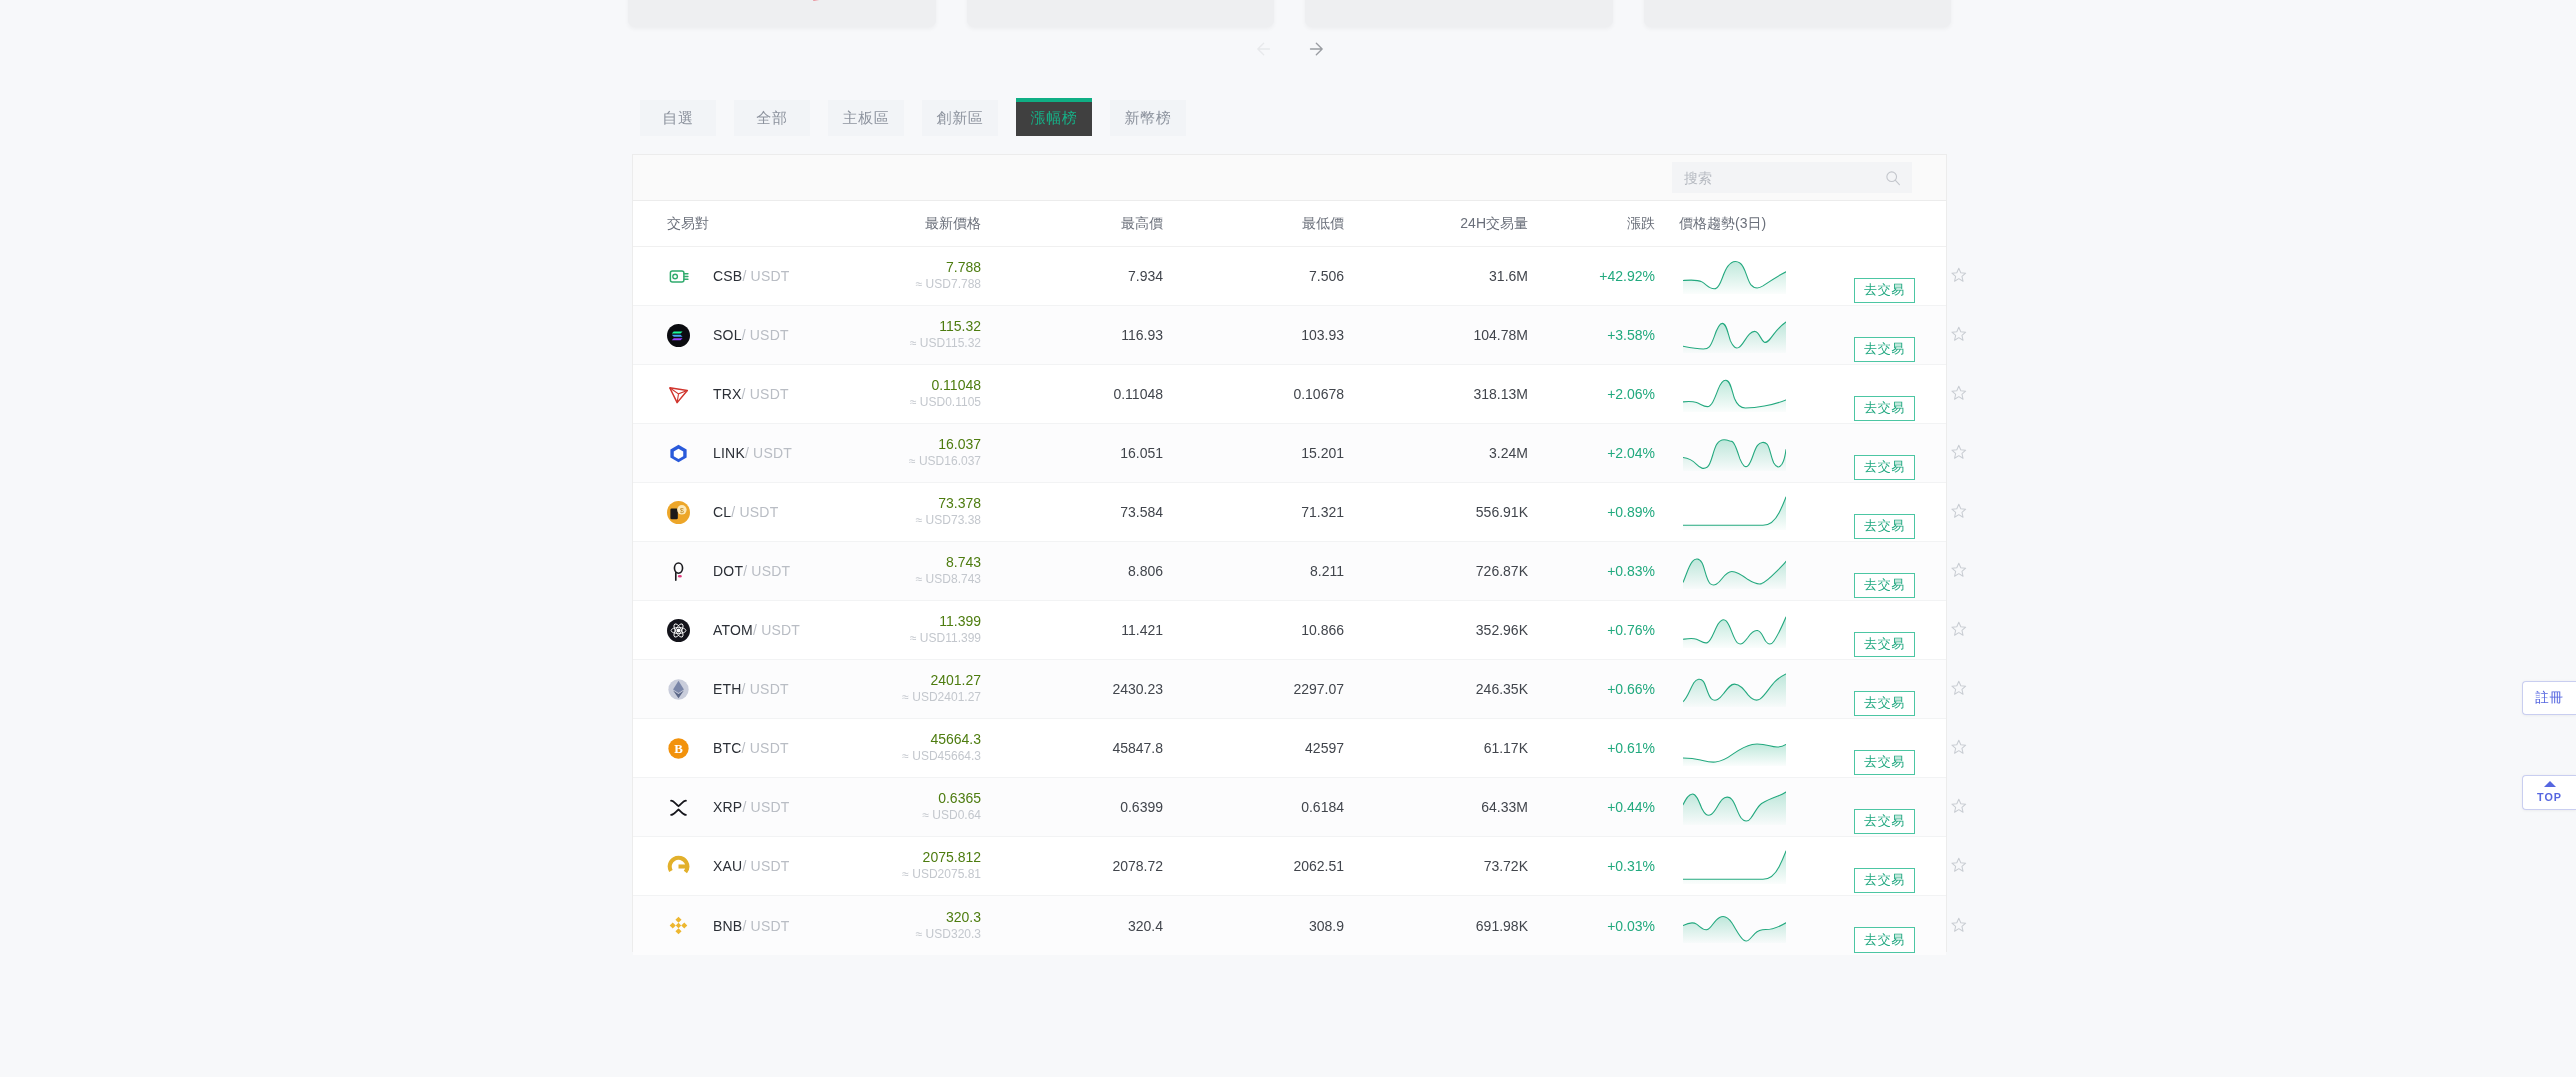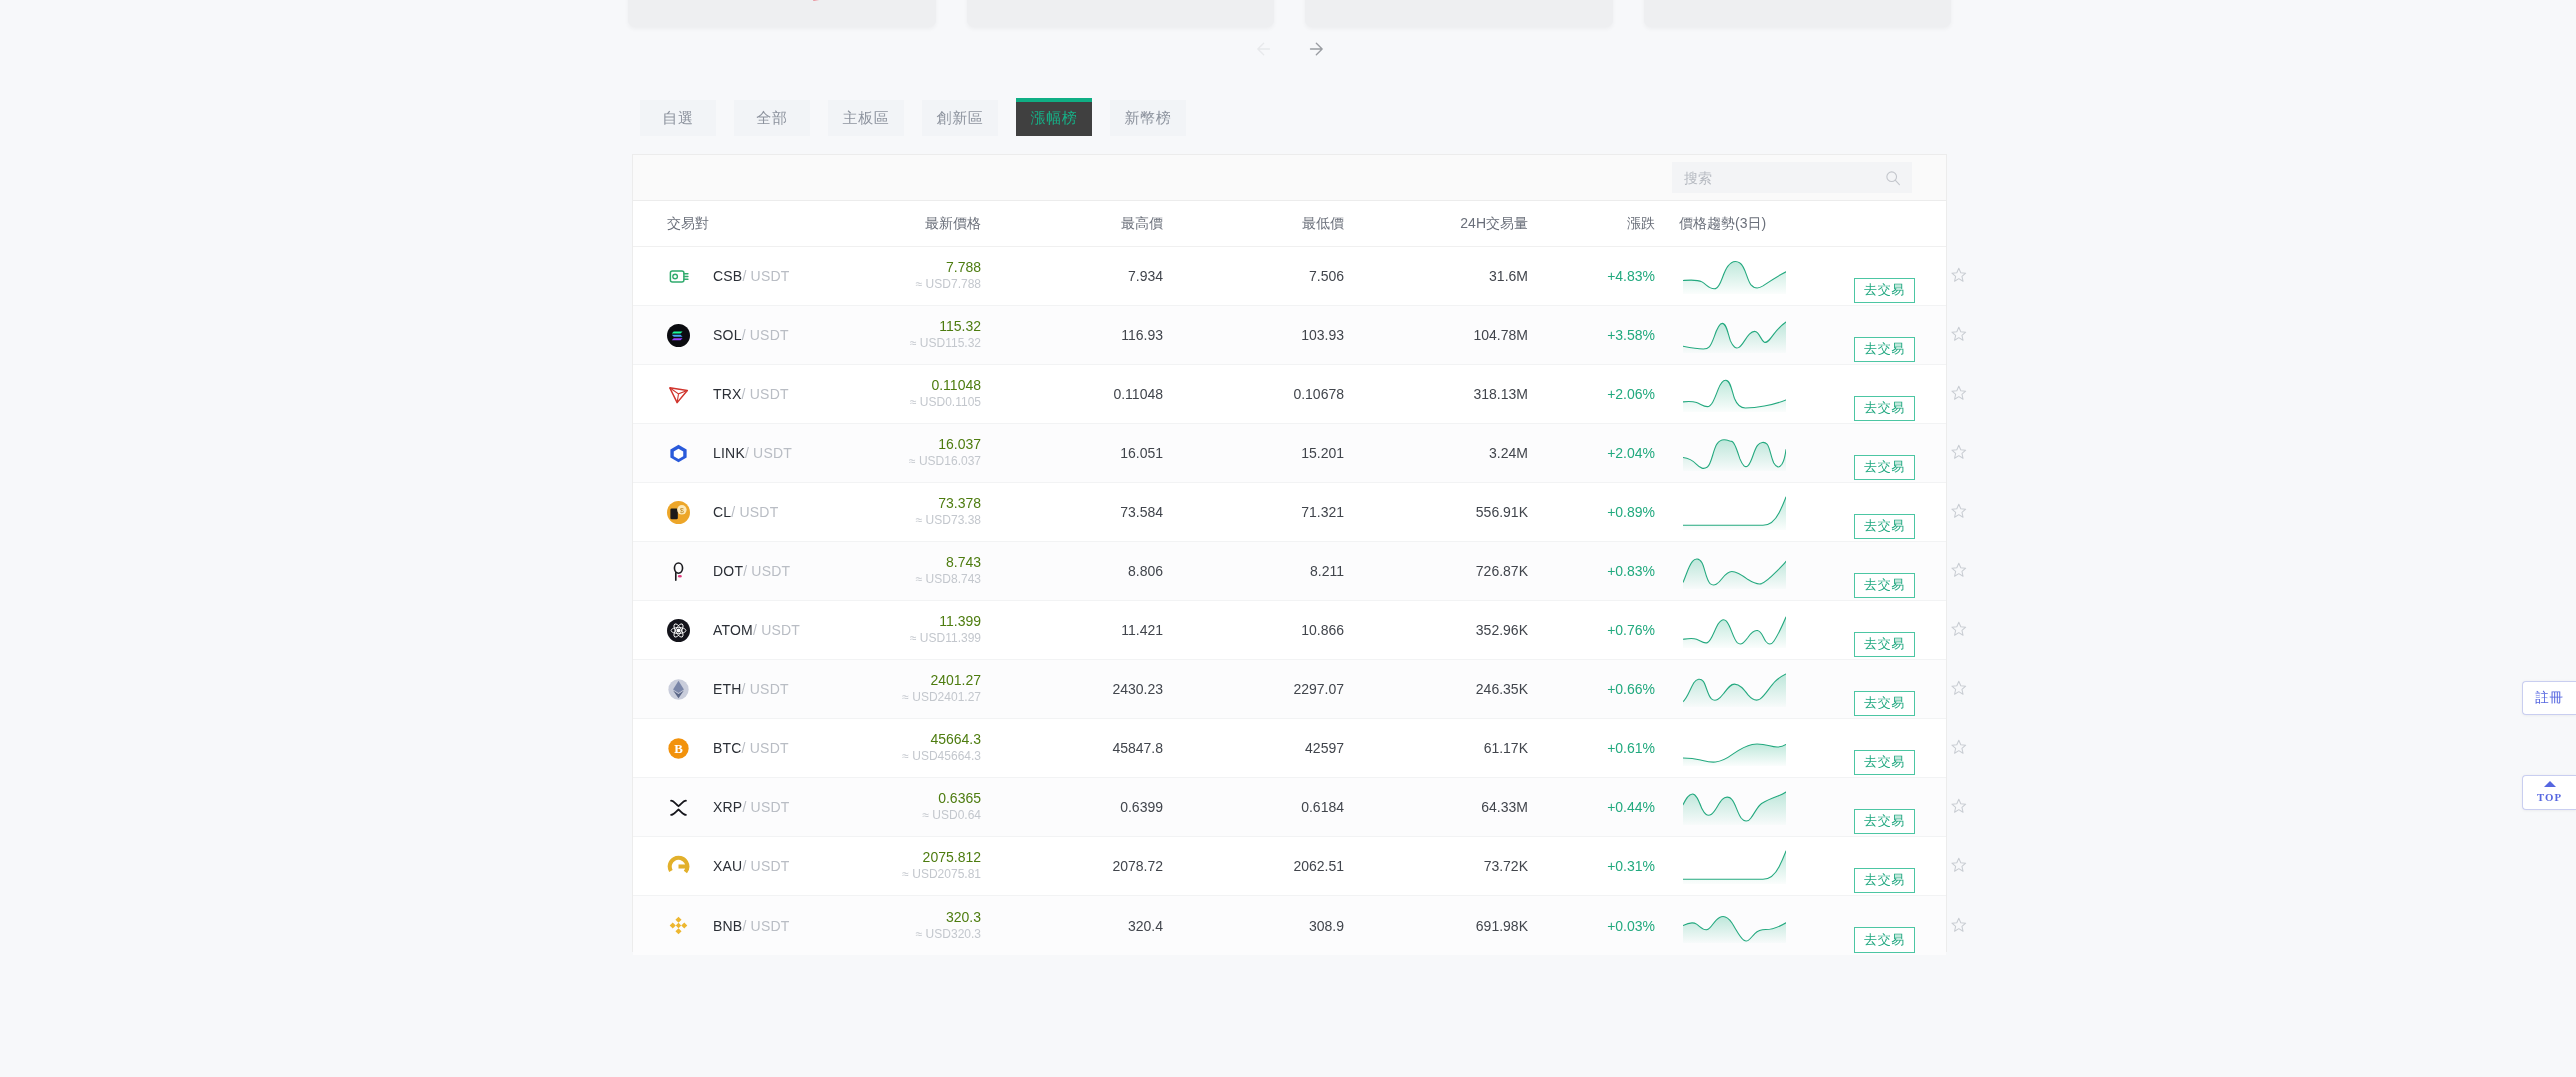--- a/index.html
+++ b/index.html
@@ -149,21 +149,21 @@
     border-right: 0;
     border-radius: 4px 0 0 4px;
     color: #5566e0;
     display: flex; flex-direction: column;
     align-items: center; justify-content: center;
     cursor: pointer;
     box-shadow: 0 0.7px 2.7px rgba(0,0,0,0.05);
     margin-top: 46px;
   }
   .float-btn.register { height: 34px; font-size: 13.5px; letter-spacing: 0.7px; }
-  .float-btn.top { height: 35px; gap: 4px; font-family: Liberation Serif, serif; }
+  .float-btn.top { height: 35px; gap: 4px; }
   .float-btn.top .caret { width: 0; height: 0; border-left: 6px solid transparent; border-right: 6px solid transparent; border-bottom: 6px solid #5566e0; }
   .float-btn.top .lbl { font-size: 10.8px; letter-spacing: 1px; font-weight: bold; }
 </style>
 </head>
 <body>
 
 <div class="page">
 
   <div class="carousel">
     <div class="promo-card">
@@ -252,21 +252,21 @@
               </svg></span>
             <span class="pair-txt"><span>CSB</span><span class="quote">/ USDT</span></span>
           </div>
           <div class="c price-cell">
             <div class="price-main">7.788</div>
             <div class="price-sub">≈ USD7.788</div>
           </div>
           <div class="c cellnum">7.934</div>
           <div class="c cellnum">7.506</div>
           <div class="c cellnum">31.6M</div>
-          <div class="c chg">+4.83%</div>
+          <div class="c chg">+42.92%</div>
           <div class="c spark-cell">
             <svg class="spark" viewBox="0 0 152 52" preserveAspectRatio="none">
               <defs>
                 <linearGradient id="sg0" x1="0" y1="0" x2="0" y2="1">
                   <stop offset="0%" stop-color="#2bb589" stop-opacity="0.30"></stop>
                   <stop offset="100%" stop-color="#2bb589" stop-opacity="0.02"></stop>
                 </linearGradient>
               </defs>
               <path d="M0,32 C12,31 20,30 28,34 C36,39 40,46 48,44 C56,42 58,22 66,11 C72,3 78,2 84,6 C92,11 94,30 100,38 C106,45 112,44 118,40 C128,33 140,25 152,19 L152,52 L0,52 Z" fill="url(#sg0)" stroke="none"></path>
               <path d="M0,32 C12,31 20,30 28,34 C36,39 40,46 48,44 C56,42 58,22 66,11 C72,3 78,2 84,6 C92,11 94,30 100,38 C106,45 112,44 118,40 C128,33 140,25 152,19" fill="none" stroke="#24a97f" stroke-width="1.6" stroke-linecap="round" stroke-linejoin="round"></path>

